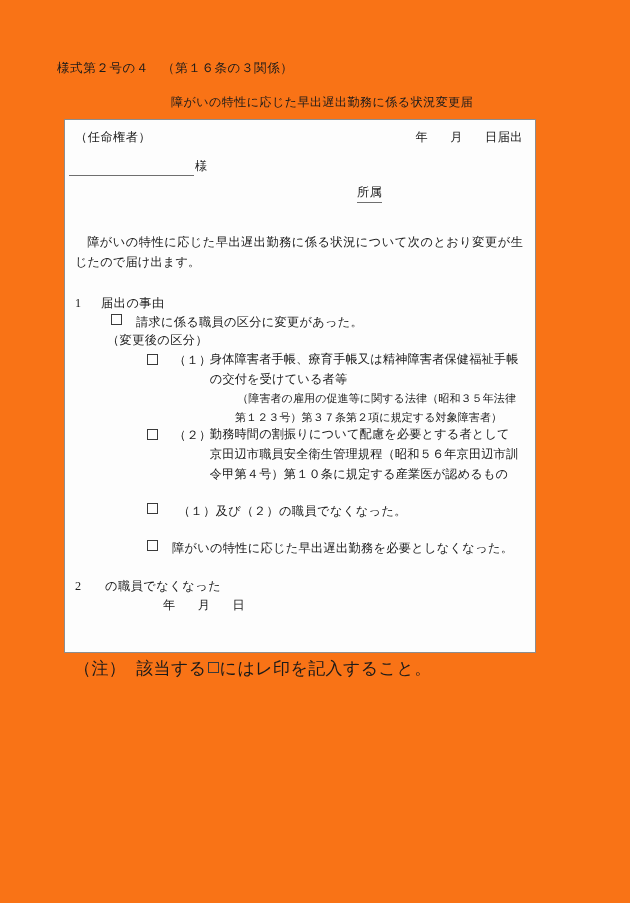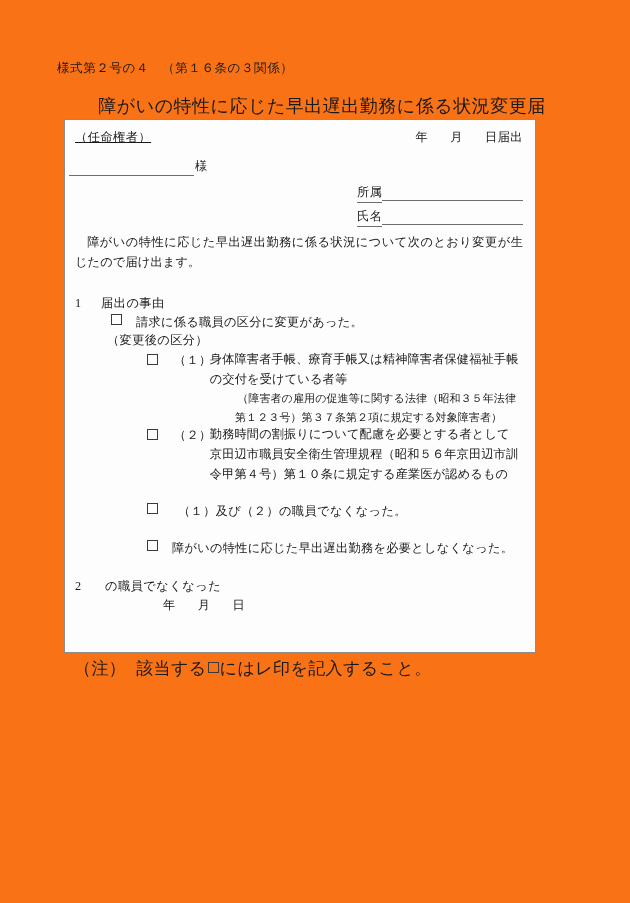--- a/index.html
+++ b/index.html
@@ -33,21 +33,21 @@
     white-space: nowrap;
   }
 
   
   .doc-title {
     position: absolute;
     left: 0;
     right: 0;
     top: 94px;
     text-align: center;
-    font-size: 18px;
+    font-size: 12px;
     letter-spacing: 0.5px;
     padding-left: 14px;
     white-space: nowrap;
   }
 
   
   .form-box {
     position: absolute;
     left: 64px;
     top: 119px;
@@ -69,21 +69,21 @@
   .hdr-row {
     position: absolute;
     left: 10px;
     right: 12px;
     top: 7px;
     display: flex;
     justify-content: space-between;
     align-items: baseline;
     white-space: nowrap;
   }
-  .hdr-left { letter-spacing: 0.5px; text-decoration: underline; }
+  .hdr-left { letter-spacing: 0.5px; }
   .hdr-date { letter-spacing: 0.5px; }
   .hdr-date .sp { display: inline-block; width: 22px; }
 
   
   .addressee {
     position: absolute;
     left: 4px;
     top: 36px;
     display: flex;
     align-items: flex-end;
@@ -102,23 +102,24 @@
 
   
   .fields {
     position: absolute;
     left: 292px;
     top: 62px;
     width: 166px;
   }
   .field-line {
     display: flex;
-    align-items: center;
+    align-items: flex-start;
     white-space: nowrap;
     margin-bottom: 3px;
+    flex-direction: column;
   }
   .field-line .lbl {
     letter-spacing: 0.5px;
     border-bottom: 1px solid #6f6f6f;
     padding-bottom: 0px;
   }
   .field-line .rule {
     flex: 1;
     border-bottom: 1px solid #6f6f6f;
     height: 15px;
@@ -284,24 +285,20 @@
       <div class="addressee">
         <span class="rule"></span>
         <span class="sama">様</span>
       </div>
 
       <div class="fields">
         <div class="field-line">
           <span class="lbl">所属</span>
           <span class="rule"></span>
         </div>
-        <div class="field-line">
-          <span class="lbl">氏名</span>
-          <span class="rule"></span>
-        </div>
       </div>
 
       <div class="intro">障がいの特性に応じた早出遅出勤務に係る状況について次のとおり変更が生じたので届け出ます。</div>
 
       <div class="sec1-head"><span class="num">1</span><span>届出の事由</span></div>
 
       <div class="cb-row row-kubun">
         <span class="cbox"></span><span>請求に係る職員の区分に変更があった。</span>
       </div>
 

